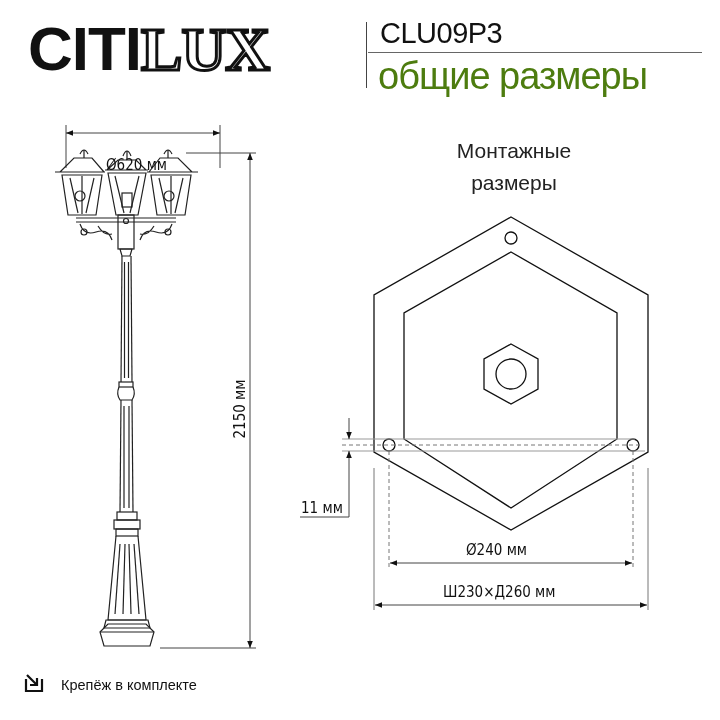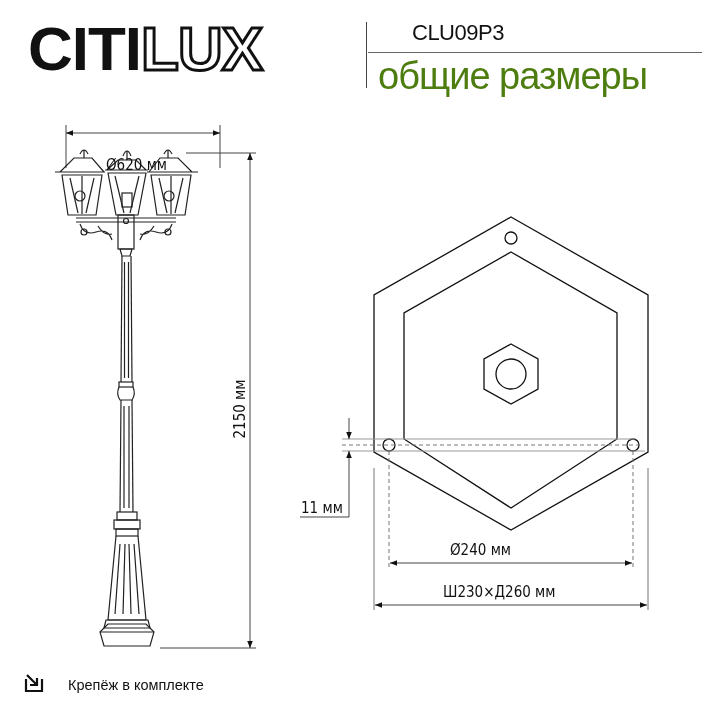--- a/index.html
+++ b/index.html
@@ -1,27 +1,27 @@
 <!DOCTYPE html>
 <html><head>
 <meta charset="utf-8">
 <style>
   html,body{margin:0;padding:0;background:#ffffff;}
   body{width:720px;height:720px;position:relative;overflow:hidden;font-family:"Liberation Sans",sans-serif;color:#111;}
   .abs{position:absolute;}
   .logo{left:28px;top:14px;font-family:"Liberation Sans",sans-serif;font-weight:900;font-size:62px;letter-spacing:-1px;line-height:70px;}
   .logo .solid{color:#111;}
-  .logo .outline{color:#fff;-webkit-text-stroke:3px #111;}
+  .logo .outline{color:#fff;font-family:Liberation Serif, serif;-webkit-text-stroke:3px #111;}
   .vsep{left:366px;top:22px;width:1px;height:66px;background:#444;}
-  .model{left:380px;top:20px;font-size:22px;line-height:26px;color:#111;letter-spacing:-0.5px;margin-left:32px;}
+  .model{left:380px;top:20px;font-size:29px;line-height:26px;color:#111;letter-spacing:-0.5px;}
   .hsep{left:368px;top:52px;width:334px;height:1px;background:#666;}
   .subtitle{left:378px;top:54px;font-size:38px;line-height:44px;color:#4d7c0f;letter-spacing:-1px;}
   .mount-title{left:404px;top:135px;width:220px;text-align:center;font-size:21px;line-height:32px;color:#222;}
   .dim{font-family:"DejaVu Sans Condensed","DejaVu Sans",sans-serif;font-size:15px;color:#111;}
-  .footer{left:24px;top:673px;display:flex;align-items:center;gap:24px;}
+  .footer{left:24px;top:673px;display:flex;align-items:center;gap:17px;}
   .footer-text{font-size:14.5px;color:#111;}
   svg{position:absolute;left:0;top:0;}
 </style>
 </head>
 <body>
 
 <div class="abs logo">
   <span class="solid">CITI</span><span class="outline">LUX</span>
 </div>
 <div class="abs vsep"></div>
@@ -140,24 +140,26 @@
 
   <g stroke="#444" stroke-width="1" fill="none">
     <line x1="375" y1="605" x2="647" y2="605" marker-start="url(#arr)" marker-end="url(#arr)"></line>
   </g>
 </svg>
 
 <div class="abs dim" style="left:106px;top:108px;margin-top:48px;">Ø620 мм</div>
 <div class="abs dim" style="left:200px;top:400px;transform:rotate(-90deg);transform-origin:center;width:80px;text-align:center;">2150 мм</div>
 
 <div class="abs mount-title">
+  <div>Монтажные</div>
+  <div>размеры</div>
 </div>
 
 <div class="abs dim" style="left:301px;top:499px;text-align:center;">11 мм</div>
-<div class="abs dim" style="left:450px;top:541px;">Ø240 мм</div>
+<div class="abs dim" style="left:466px;top:541px;">Ø240 мм</div>
 <div class="abs dim" style="left:443px;top:583px;text-align:right;">Ш230×Д260 мм</div>
 
 <div class="abs footer">
   <span>
     <svg width="20" height="20" viewBox="0 0 20 20" style="position:static;">
       <path d="M2,6 L2,18 L18,18 L18,6" fill="none" stroke="#111" stroke-width="2.2"></path>
       <path d="M3,2 L13,12" stroke="#111" stroke-width="2.2"></path>
       <path d="M6,12 L13,12 L13,5" fill="none" stroke="#111" stroke-width="2.2"></path>
     </svg>
   </span>

